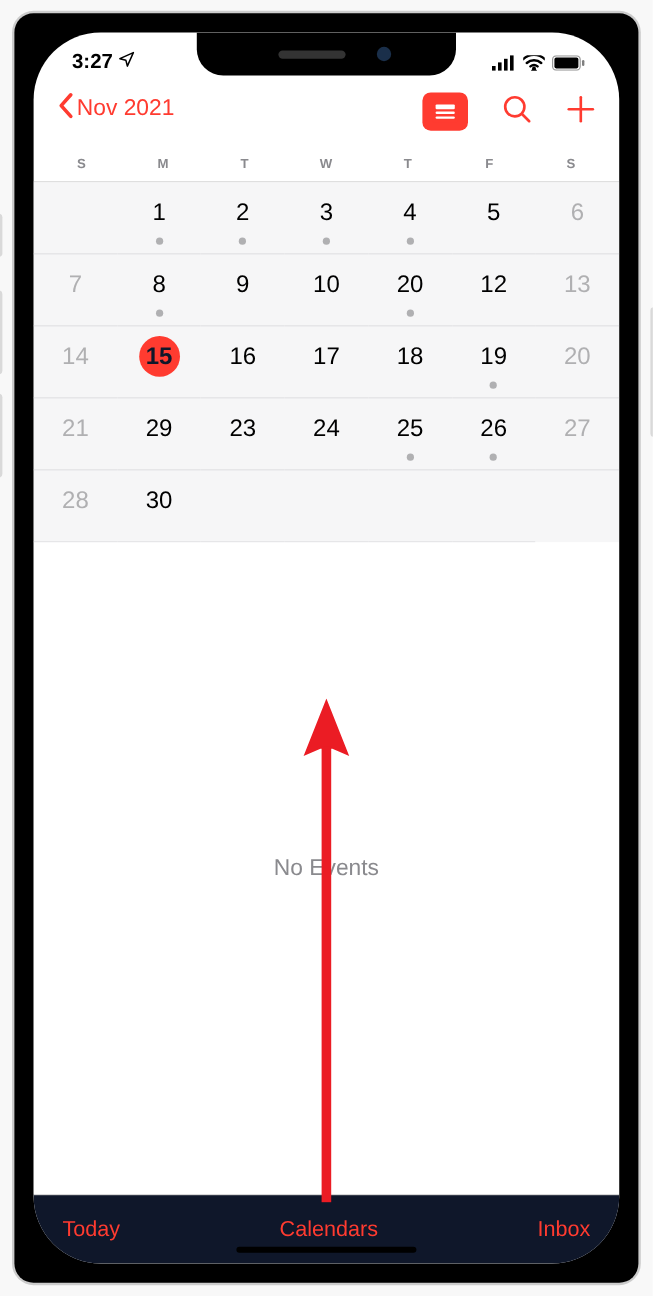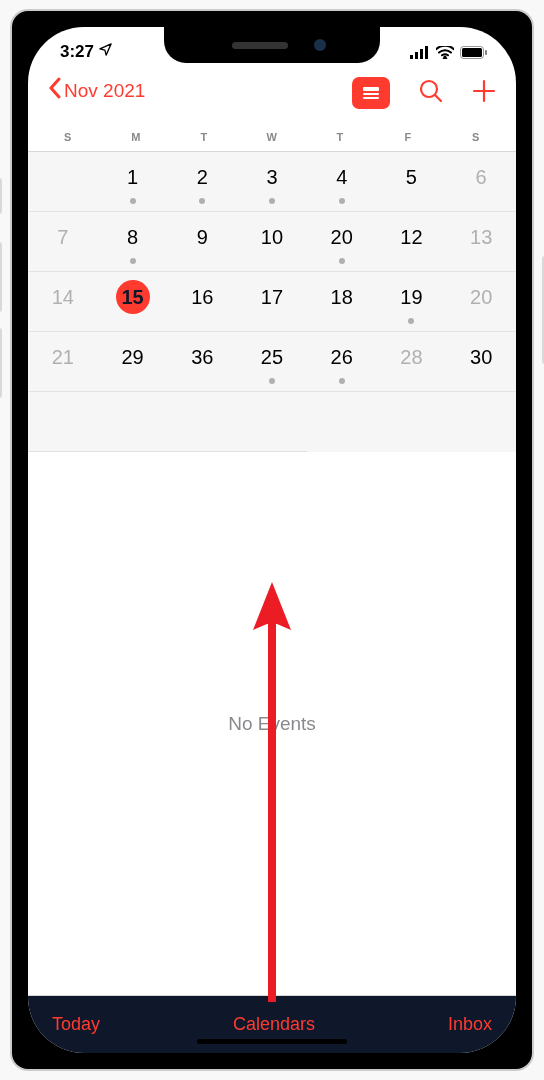--- a/index.html
+++ b/index.html
@@ -392,29 +392,35 @@
           <div class="day-cell">
             <div class="day-num outside">20</div>
           </div>
           <div class="day-cell">
             <div class="day-num outside">21</div>
           </div>
           <div class="day-cell">
             <div class="day-num">29</div>
           </div>
           <div class="day-cell">
-            <div class="day-num">36</div>
+            <div class="day-num">23</div>
+          </div>
+          <div class="day-cell">
+            <div class="day-num">24</div>
           </div>
           <div class="day-cell">
             <div class="day-num">25</div>
             <div class="event-dot"></div>
           </div>
           <div class="day-cell">
             <div class="day-num">26</div>
             <div class="event-dot"></div>
+          </div>
+          <div class="day-cell">
+            <div class="day-num outside">27</div>
           </div>
           <div class="day-cell">
             <div class="day-num outside">28</div>
           </div>
           <div class="day-cell">
             <div class="day-num">30</div>
           </div>
           <div class="day-cell">
             <div class="day-num"></div>
           </div>

